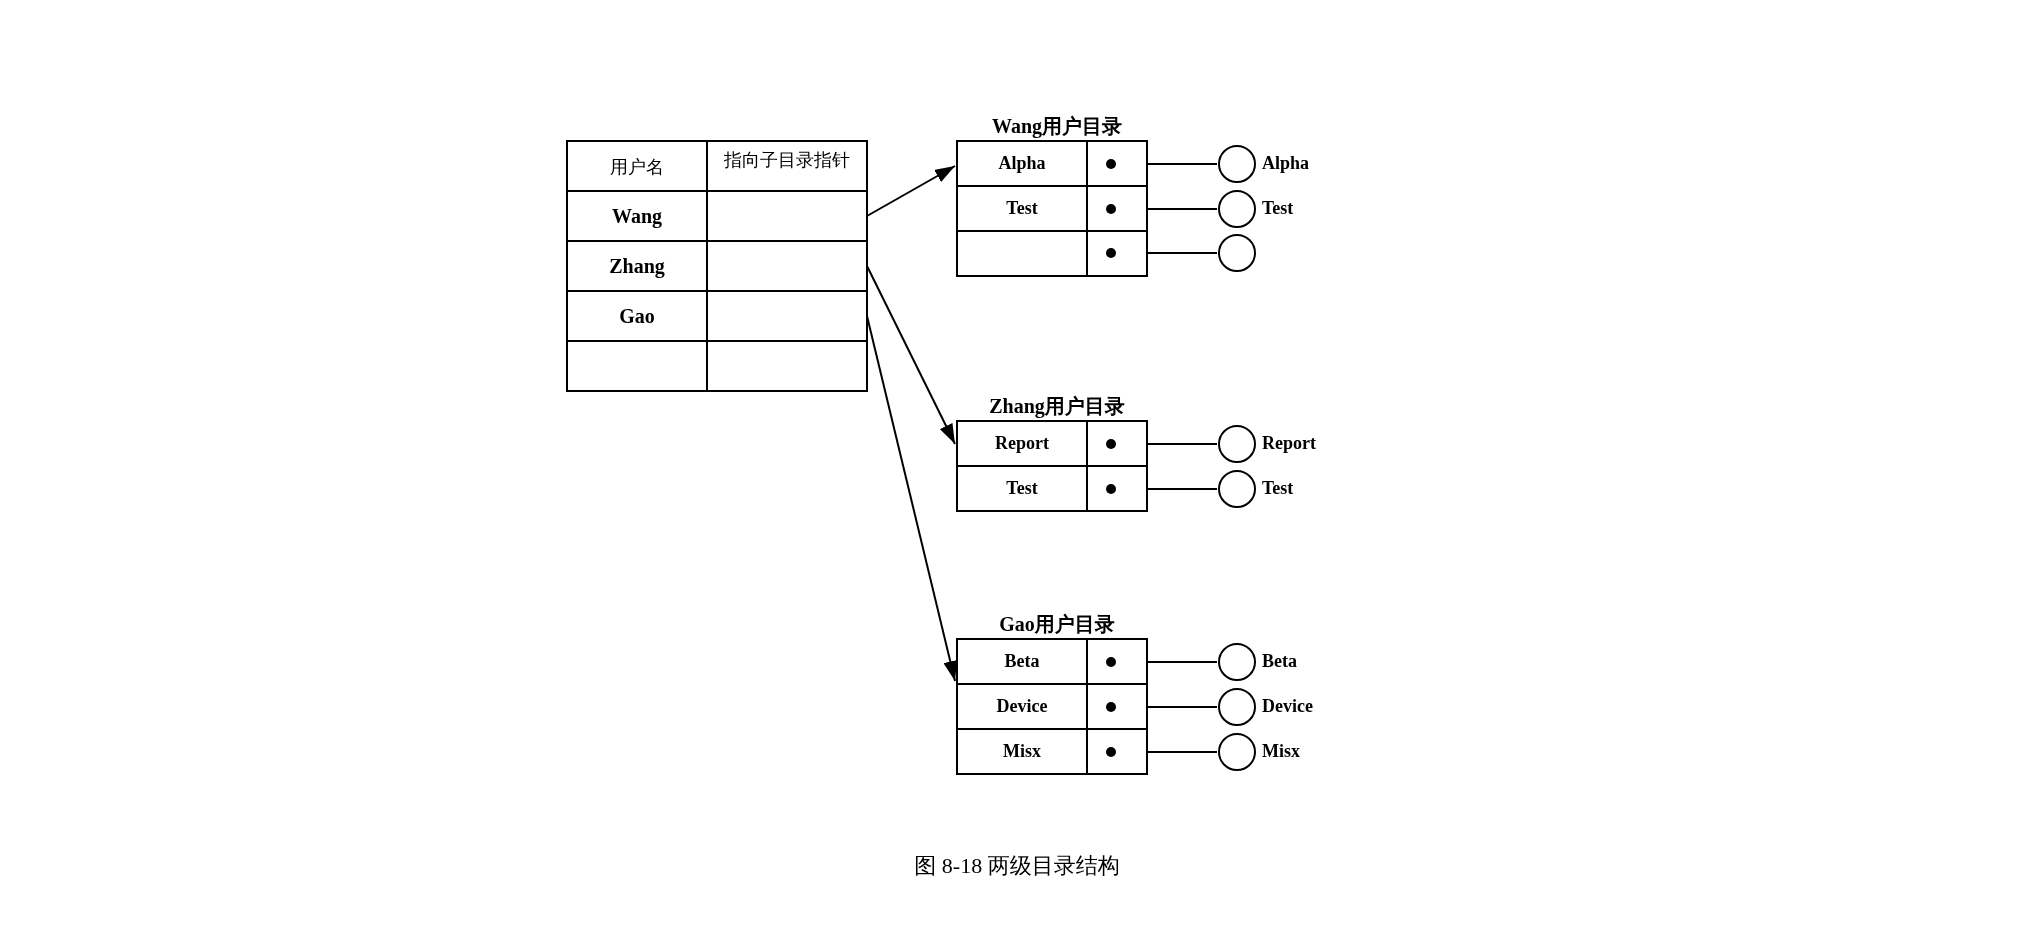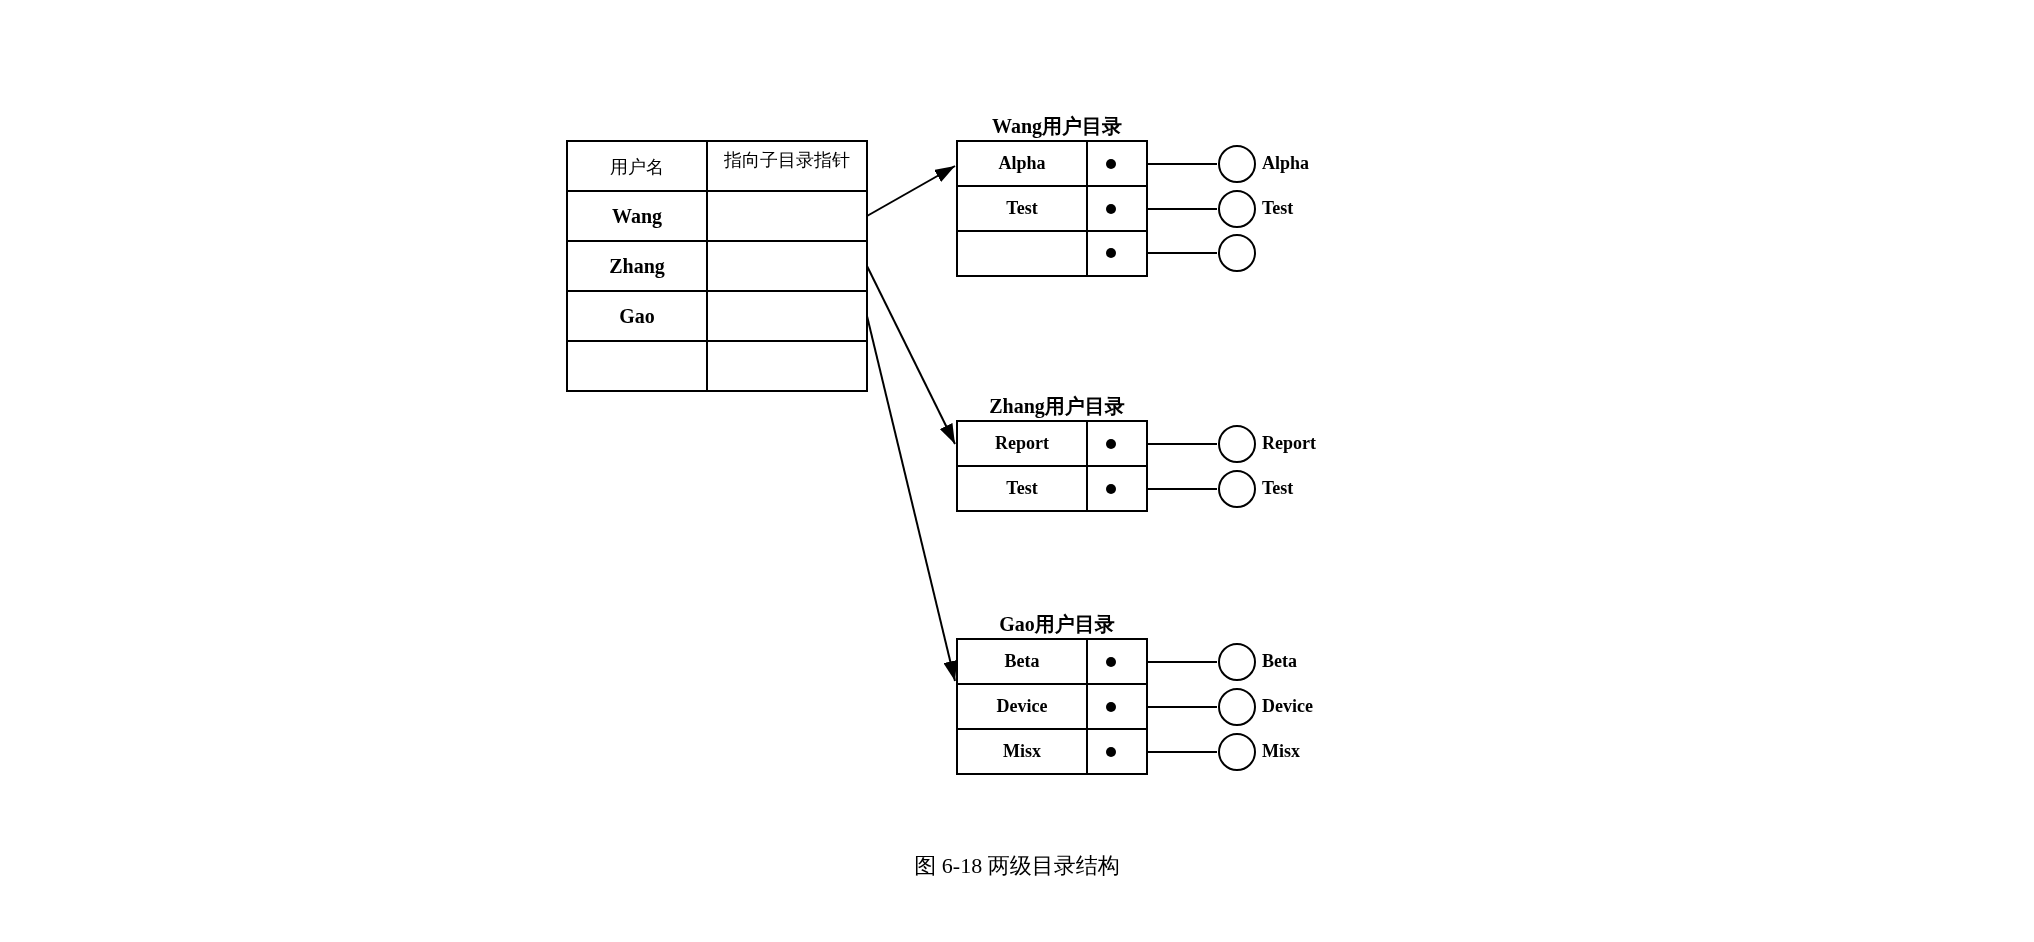--- a/index.html
+++ b/index.html
@@ -142,14 +142,14 @@
     </defs>
 
     <line x1="330" y1="155" x2="418" y2="105" stroke="#000" stroke-width="2" marker-end="url(#arrowhead)"></line>
 
     <line x1="330" y1="205" x2="418" y2="383" stroke="#000" stroke-width="2" marker-end="url(#arrowhead)"></line>
 
     <line x1="330" y1="255" x2="418" y2="620" stroke="#000" stroke-width="2" marker-end="url(#arrowhead)"></line>
 
   </svg>
 
-  <div class="caption">图 6-18    两级目录结构</div>
+  <div class="caption">图 8-18    两级目录结构</div>
 </div>
 
 </body></html>

